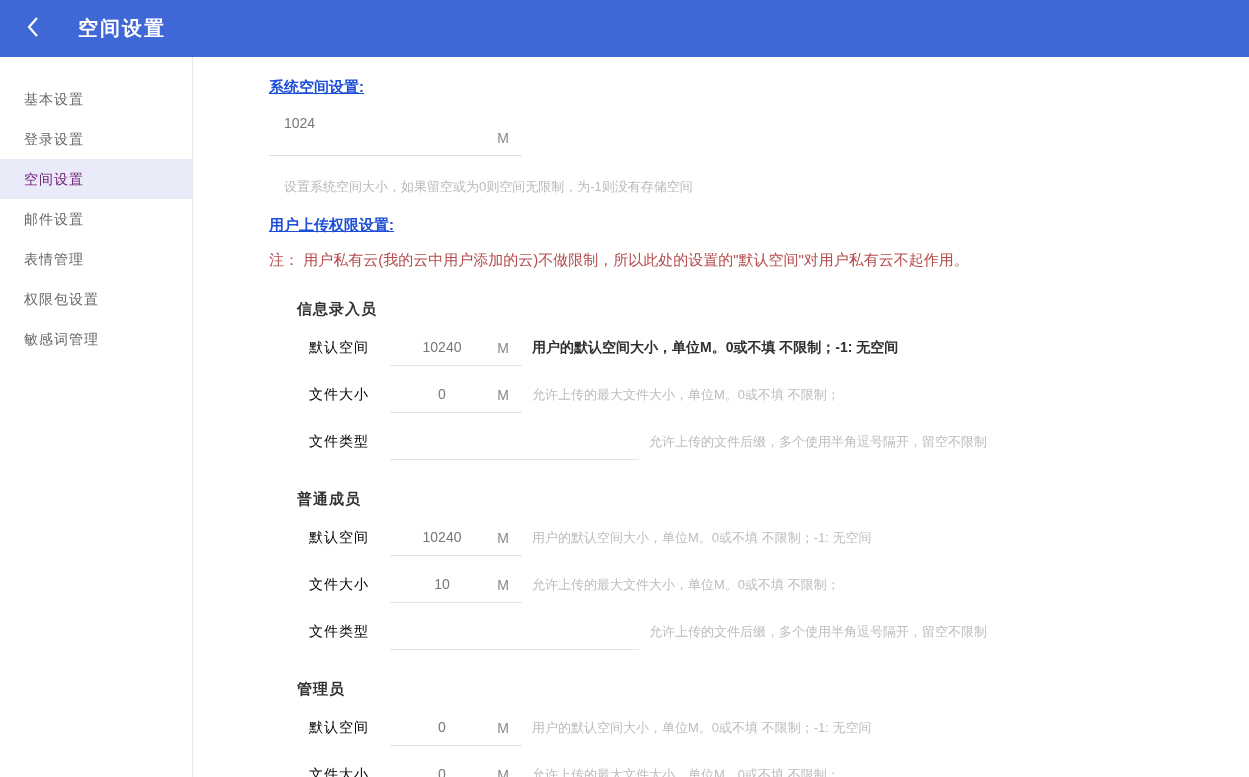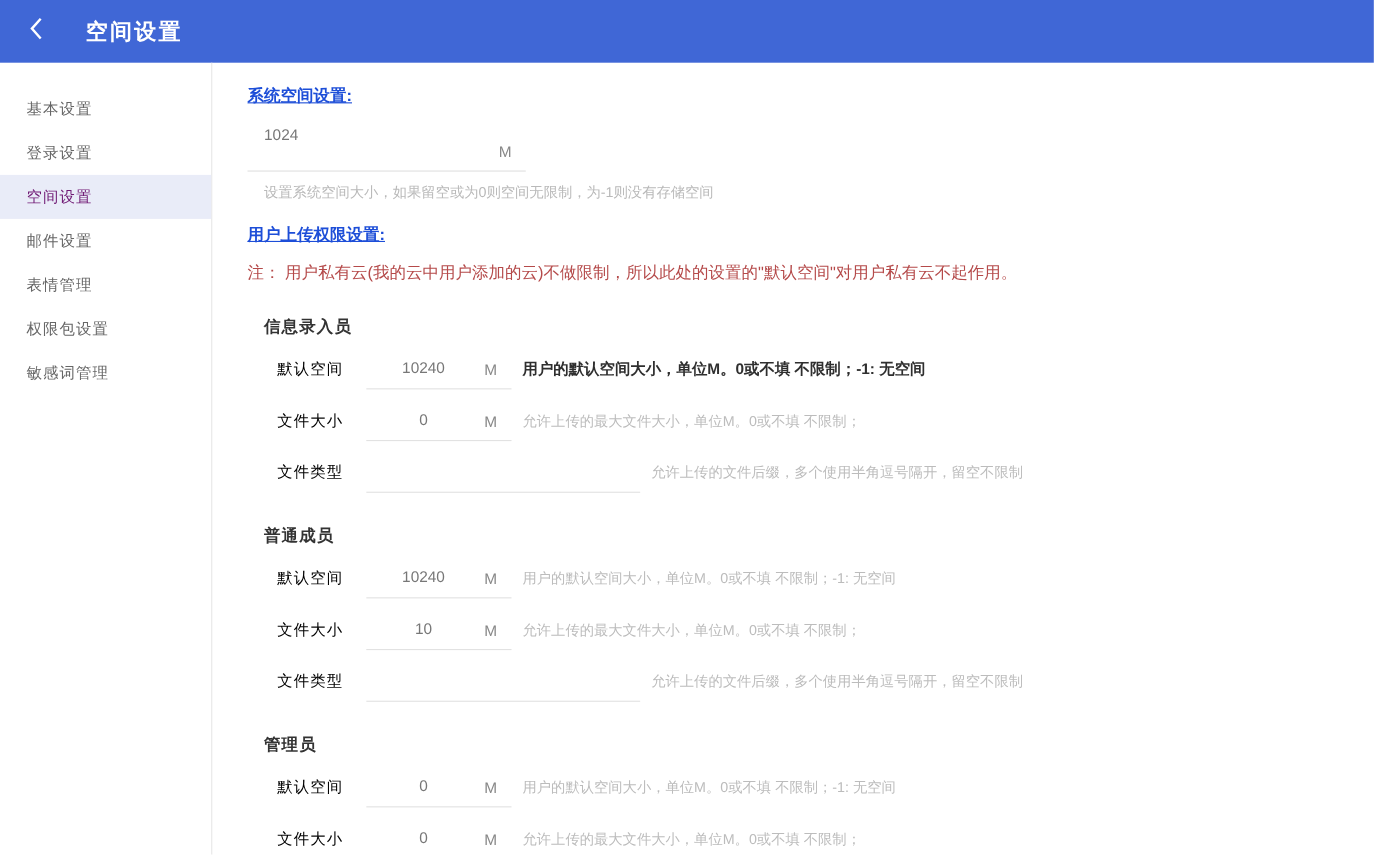--- a/index.html
+++ b/index.html
@@ -3,41 +3,41 @@
 <meta charset="utf-8">
 <style>
   * { box-sizing: border-box; margin: 0; padding: 0; }
   html, body { width: 1249px; height: 777px; overflow: hidden; background: #fff;
     font-family: "Liberation Sans", "DejaVu Sans", sans-serif; }
 
   .header { height: 57px; background: #4067d6; display: flex; align-items: center; color: #fff; }
   .back-btn { margin-left: 26px; width: 20px; height: 24px; display: flex; align-items: center; cursor: pointer; }
   .app-title { margin-left: 32px; font-size: 20px; font-weight: bold; letter-spacing: 2px; }
 
-  .layout { display: flex; height: 720px; }
+  .layout { display: flex; height: 720px; gap: 44px; }
 
   .sidebar { width: 193px; flex: 0 0 193px; border-right: 1px solid #e7e7e7; padding-top: 22px; }
   .side-item { height: 40px; line-height: 40px; padding-left: 24px; font-size: 14px; color: #666; cursor: pointer; letter-spacing: 1px; }
   .side-item.active { background: #e9ecf8; color: #701a75; }
 
   .main { flex: 1; padding: 21px 0 0 32px; }
 
   .block-label { font-size: 15px; font-weight: bold; color: #1d4ed8; text-decoration: underline; }
 
   .sys-field { margin-top: 17px; width: 253px; position: relative; border-bottom: 1px solid #e0e0e0; padding-bottom: 23px; }
   .sys-field input, .field input { border: none; outline: none; background: transparent; font-size: 14px; color: #777;
     font-family: "Liberation Sans", "DejaVu Sans", sans-serif; }
   .sys-field input { padding-left: 15px; width: 200px; }
   .unit { position: absolute; right: 13px; bottom: 9px; font-size: 14px; color: #888; }
-  .helper { margin-top: 10px; padding-left: 15px; font-size: 13px; color: #b9b9b9; }
+  .helper { margin-top: 22px; padding-left: 15px; font-size: 13px; color: #b9b9b9; }
 
   .upload-label { margin-top: 20px; }
   .note { margin-top: 16px; font-size: 15px; color: #b54a4a; }
 
-  .role { margin-left: 15px; margin-top: 30px; }
+  .role { margin-left: 28px; margin-top: 30px; }
   .role-name { font-size: 15px; font-weight: bold; color: #333; letter-spacing: 1px; }
   .frow { display: flex; align-items: flex-end; margin-top: 19px; padding-left: 12px; }
   .frow-label { width: 81px; font-size: 14px; color: #000000; padding-bottom: 9px; letter-spacing: 1px; }
   .field { position: relative; border-bottom: 1px solid #e2e2e2; padding-bottom: 9px; }
   .field.short { width: 132px; }
   .field.long  { width: 249px; }
   .field input { padding-left: 6px; width: calc(100% - 34px); text-align: center; }
   .field.long input { width: calc(100% - 8px); }
   .frow-hint { margin-left: 10px; padding-bottom: 9px; font-size: 13px; color: #bcbcbc; }
   .frow-hint.em { color: #2f2f2f; font-weight: bold; font-size: 14px; }

